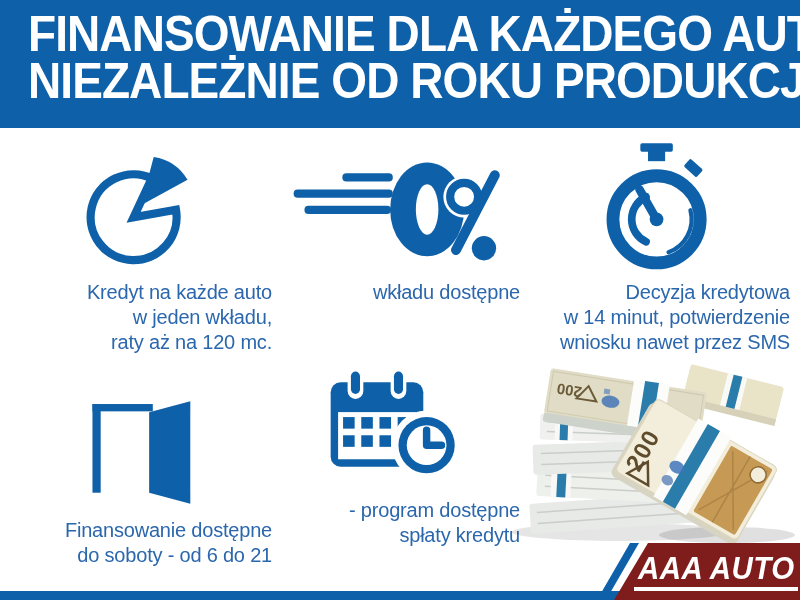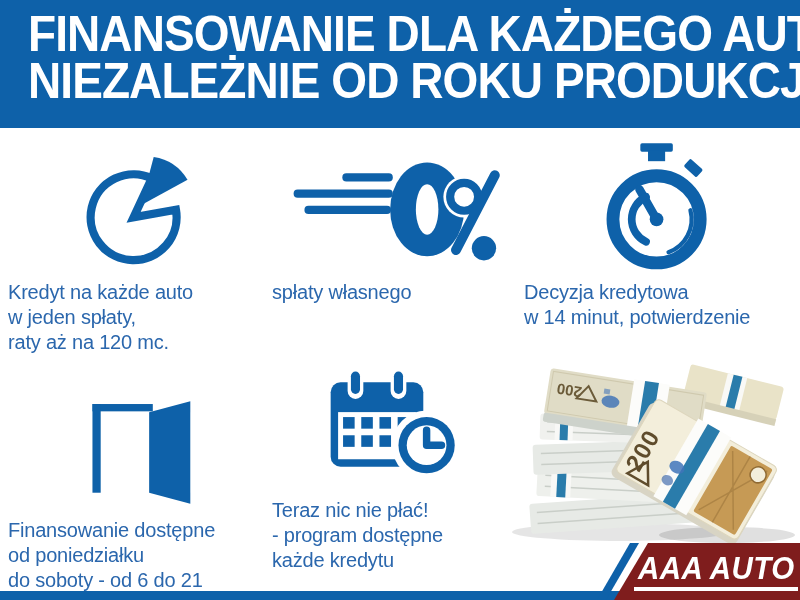--- a/index.html
+++ b/index.html
@@ -11,21 +11,21 @@
   .header{
     position:absolute;left:0;top:0;width:800px;height:128px;
     background:#0e61a9;color:#ffffff;box-sizing:border-box;
     padding:11px 0 0 28px;
   }
   .h-line{
     font-weight:bold;font-size:50px;line-height:47px;letter-spacing:-1px;
     transform:scaleX(.92);transform-origin:left center;white-space:nowrap;
   }
   
-  .cell{position:absolute;text-align:left;}
+  .cell{position:absolute;text-align:right;}
   .icon-box{height:142px;display:flex;align-items:center;justify-content:center;}
   .caption{margin:0;font-size:20px;line-height:25px;color:#2b67ad;letter-spacing:-.2px;}
   .caption span{display:block;}
   #cell-credit{left:8px;top:138px;width:264px;}
   #cell-zero{left:272px;top:138px;width:248px;}
   #cell-decision{left:524px;top:138px;width:266px;}
   #cell-hours{left:8px;top:376px;width:264px;}
   #cell-defer{left:272px;top:356px;width:248px;}
   
   .money{position:absolute;left:505px;top:352px;width:295px;height:198px;}
@@ -59,21 +59,21 @@
 
   <div class="cell" id="cell-credit">
     <div class="icon-box">
       <svg width="128" height="128" viewBox="0 0 140 140" aria-hidden="true">
         <path d="M82.9,36.4 A47 47 0 1 0 109.3,70.8 L63,79 Z" fill="none" stroke="#0e61a9" stroke-width="9" stroke-linejoin="miter"></path>
         <path d="M71,66 L85,13 A52 52 0 0 1 122,38 Z" fill="#0e61a9"></path>
       </svg>
     </div>
     <p class="caption">
       <span>Kredyt na każde auto</span>
-      <span>w jeden spłaty,</span>
+      <span>w jeden wkładu,</span>
       <span>raty aż na 120 mc.</span>
     </p>
   </div>
 
   <div class="cell" id="cell-zero">
     <div class="icon-box">
       <svg width="212" height="140" viewBox="0 0 235 155" aria-hidden="true">
         <g fill="#0e61a9">
           <rect x="58" y="38" width="56" height="9" rx="4.5"></rect>
           <rect x="4" y="56" width="110" height="9" rx="4.5"></rect>
@@ -81,21 +81,21 @@
           <ellipse cx="152" cy="78" rx="41" ry="52"></ellipse>
         </g>
         <ellipse cx="152" cy="78" rx="12.5" ry="28" fill="#ffffff"></ellipse>
         <circle cx="193" cy="64" r="23" fill="#ffffff"></circle>
         <circle cx="193" cy="64" r="15.5" fill="#ffffff" stroke="#0e61a9" stroke-width="9"></circle>
         <line x1="227" y1="40" x2="184" y2="123" stroke="#0e61a9" stroke-width="11" stroke-linecap="round"></line>
         <circle cx="215" cy="121" r="13.5" fill="#0e61a9"></circle>
       </svg>
     </div>
     <p class="caption">
-      <span>spłaty własnego</span>
+      <span>wkładu dostępne</span>
     </p>
   </div>
 
   <div class="cell" id="cell-decision">
     <div class="icon-box">
       <svg width="124" height="133" viewBox="0 0 145 155" aria-hidden="true">
         <g fill="#0e61a9">
           <rect x="53" y="0" width="38" height="10" rx="2"></rect>
           <rect x="62" y="8" width="20" height="13"></rect>
           <g transform="translate(115,29) rotate(42)">
@@ -105,36 +105,36 @@
         </g>
         <circle cx="72" cy="89" r="51" fill="none" stroke="#0e61a9" stroke-width="15"></circle>
         <line x1="72" y1="89" x2="52" y2="54" stroke="#0e61a9" stroke-width="10" stroke-linecap="round"></line>
         <path d="M59.7,62.7 A29 29 0 0 0 59.7,115.3" fill="none" stroke="#0e61a9" stroke-width="9" stroke-linecap="round"></path>
         <path d="M86,127.5 A41 41 0 0 0 111.6,78.4" fill="none" stroke="#0e61a9" stroke-width="5" stroke-linecap="round"></path>
       </svg>
     </div>
     <p class="caption">
       <span>Decyzja kredytowa</span>
       <span>w 14 minut, potwierdzenie</span>
+      <span>wniosku nawet przez SMS</span>
     </p>
   </div>
 
   <div class="cell" id="cell-hours">
     <div class="icon-box">
       <svg width="128" height="126" viewBox="0 0 140 136" aria-hidden="true">
         <g fill="#0e61a9">
           <rect x="18" y="21" width="66" height="8"></rect>
           <rect x="18" y="21" width="9" height="97"></rect>
           <polygon points="80,30 125,18 125,130 80,118"></polygon>
         </g>
       </svg>
     </div>
     <p class="caption">
       <span>Finansowanie dostępne</span>
-      <span>od poniedziałku</span>
       <span>do soboty - od 6 do 21</span>
     </p>
   </div>
 
   <div class="cell" id="cell-defer">
     <div class="icon-box">
       <svg width="134" height="116" viewBox="0 0 162 140" aria-hidden="true">
         <rect x="2" y="16" width="112" height="102" rx="12" fill="#0e61a9"></rect>
         <rect x="11" y="52" width="94" height="57" fill="#ffffff"></rect>
         <g>
@@ -153,23 +153,22 @@
           <rect x="61" y="80" width="14" height="14"></rect>
             <rect x="83" y="80" width="14" height="14"></rect>
         </g>
         <circle cx="118" cy="92" r="42" fill="#ffffff"></circle>
         <circle cx="118" cy="92" r="34" fill="#0e61a9"></circle>
         <circle cx="118" cy="92" r="24" fill="#ffffff"></circle>
         <path d="M118,74 L118,92 L136,92" fill="none" stroke="#0e61a9" stroke-width="9" stroke-linecap="round" stroke-linejoin="round"></path>
       </svg>
     </div>
     <p class="caption">
-      <span>Teraz nic nie płać!</span>
       <span>- program dostępne</span>
-      <span>każde kredytu</span>
+      <span>spłaty kredytu</span>
     </p>
   </div>
 
   <div class="money">
     <svg width="295" height="198" viewBox="0 0 295 198" aria-hidden="true">
       <ellipse cx="115" cy="180" rx="108" ry="9" fill="rgba(0,0,0,0.10)"></ellipse>
       <ellipse cx="222" cy="183" rx="68" ry="8" fill="rgba(0,0,0,0.12)"></ellipse>
 
       <g transform="rotate(-4 110 160)">
         <rect x="25" y="146" width="165" height="30" rx="3" fill="#e7eae6"></rect>

